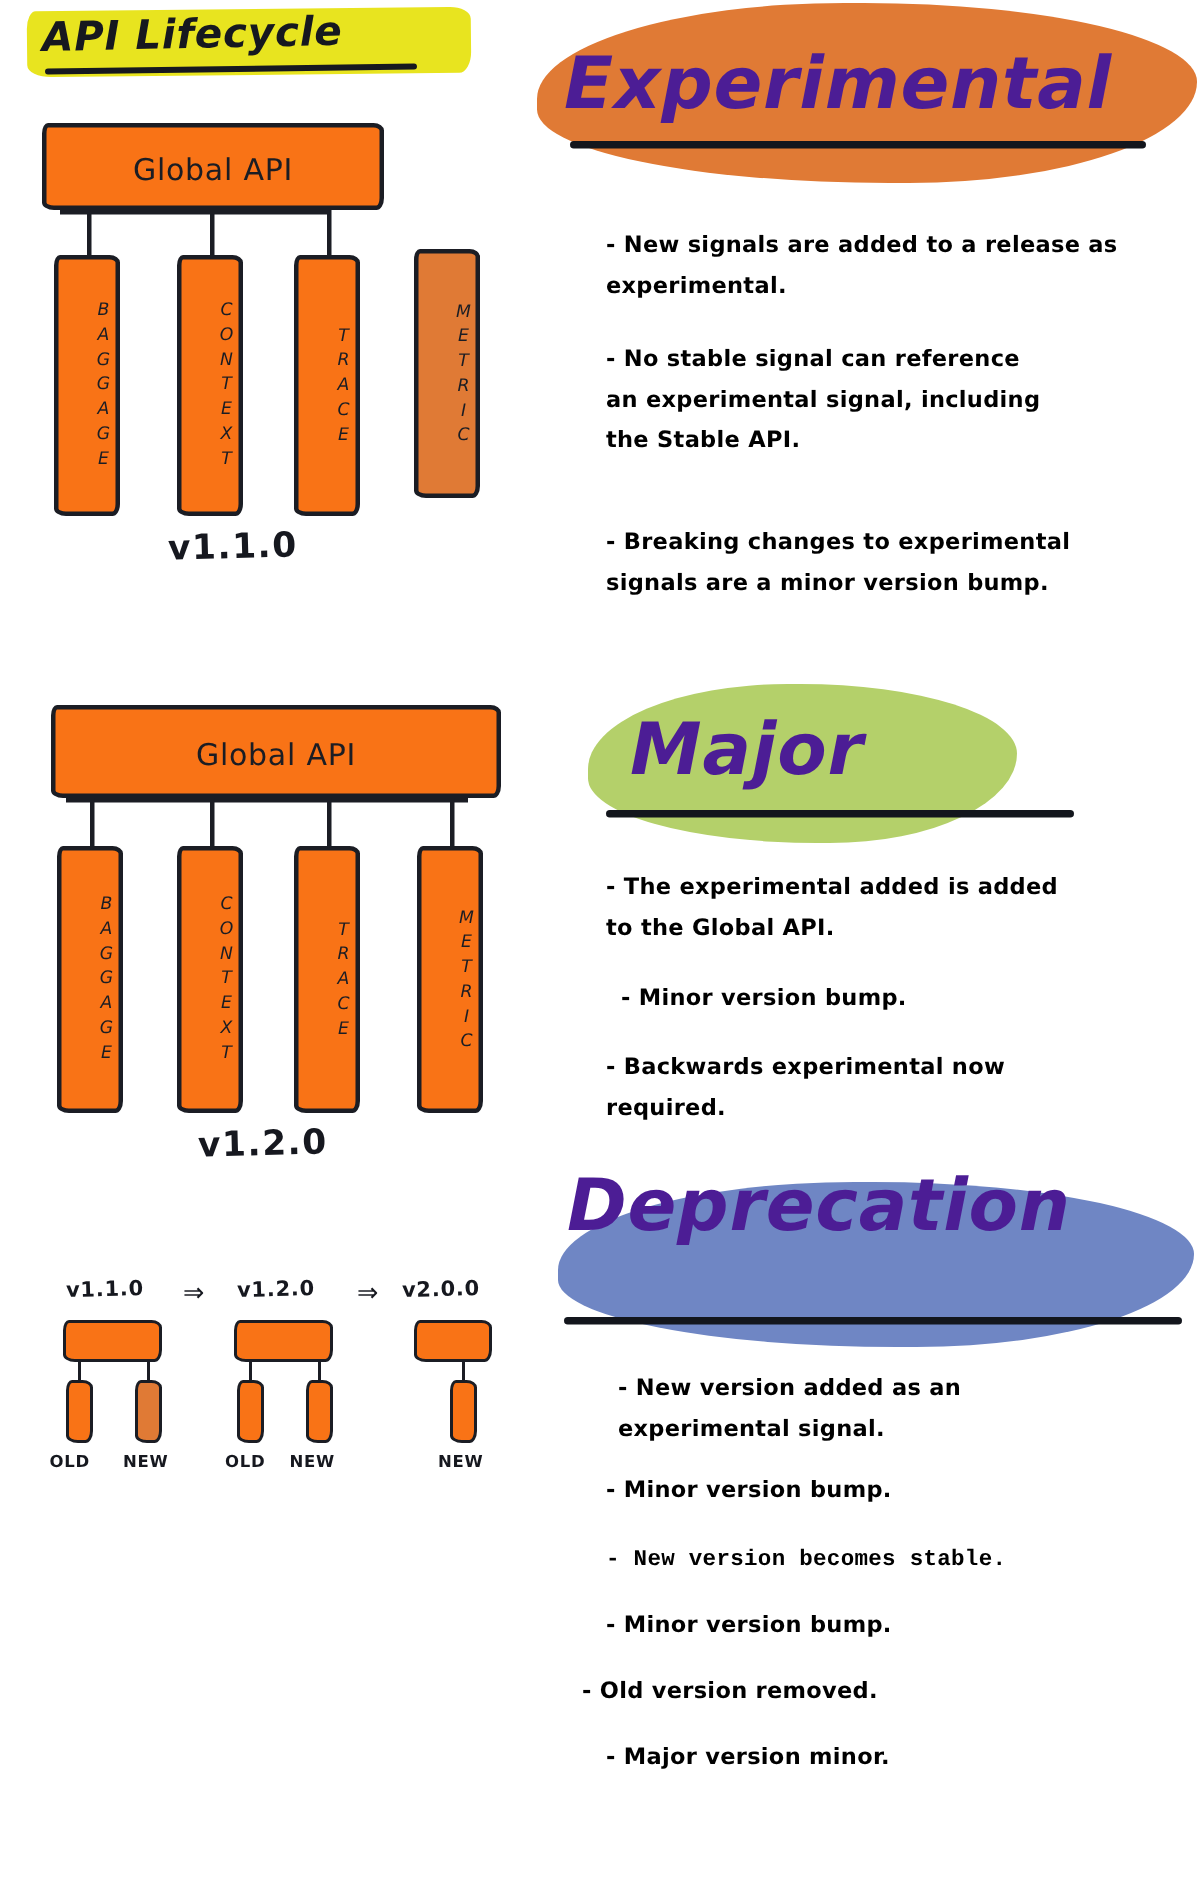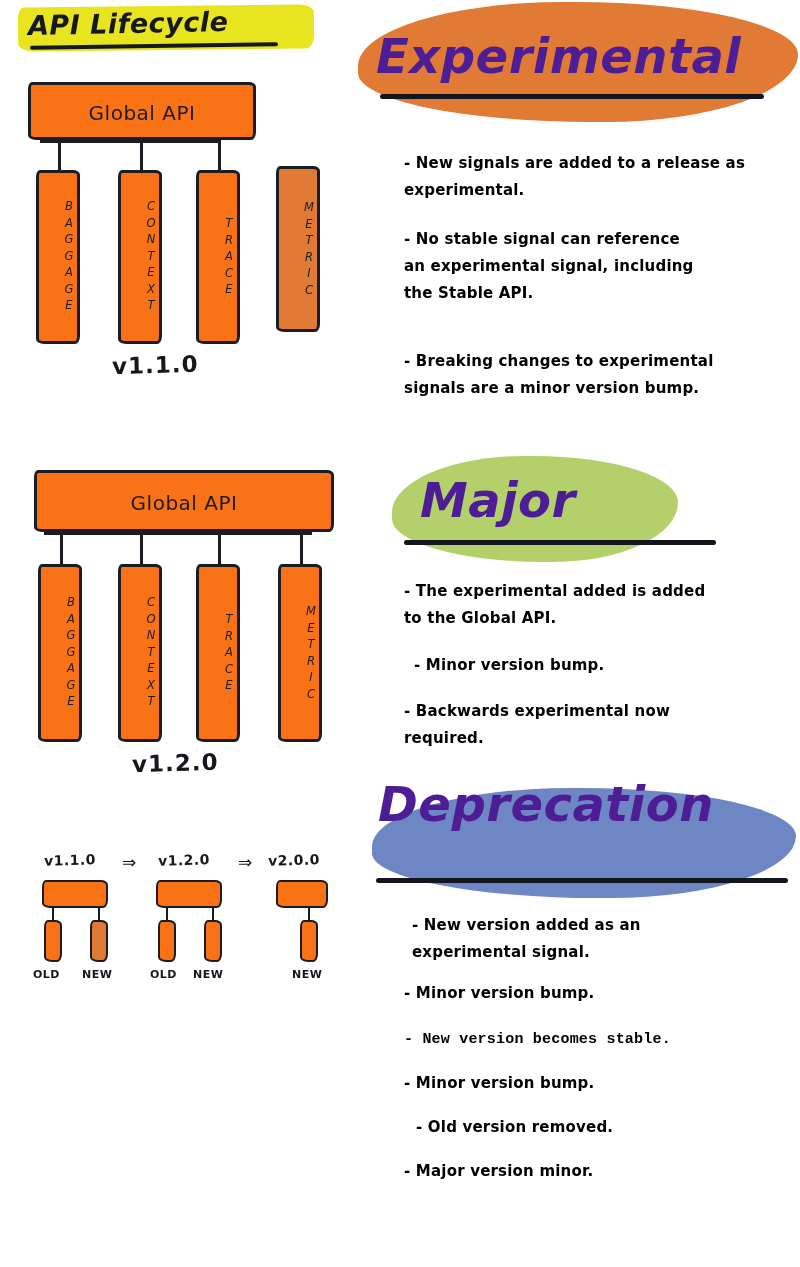--- a/index.html
+++ b/index.html
@@ -284,16 +284,16 @@
 
   <div>
     <div class="section-banner" style="left:20px; top:788px; width:424px; height:110px; background:#6f86c4;"></div>
     <div class="section-heading" style="left:26px; top:776px;">Deprecation</div>
     <div class="section-underline" style="left:24px; top:878px; width:412px;"></div>
 
     <div class="bullet" style="left:60px; top:912px; width:340px;">- New version added as an experimental signal.</div>
     <div class="bullet" style="left:52px; top:980px; width:340px;">- Minor version bump.</div>
     <div class="bullet" style="left:52px; top:1026px; width:340px;font-family:Liberation Mono, monospace;">- New version becomes stable.</div>
     <div class="bullet" style="left:52px; top:1070px; width:340px;">- Minor version bump.</div>
-    <div class="bullet" style="left:64px; top:1114px; width:340px;">- Old version removed.</div>
+    <div class="bullet" style="left:36px; top:1114px; width:340px;">- Old version removed.</div>
     <div class="bullet" style="left:52px; top:1158px; width:340px;">- Major version minor.</div>
   </div>
 </div>
 
 </body></html>

